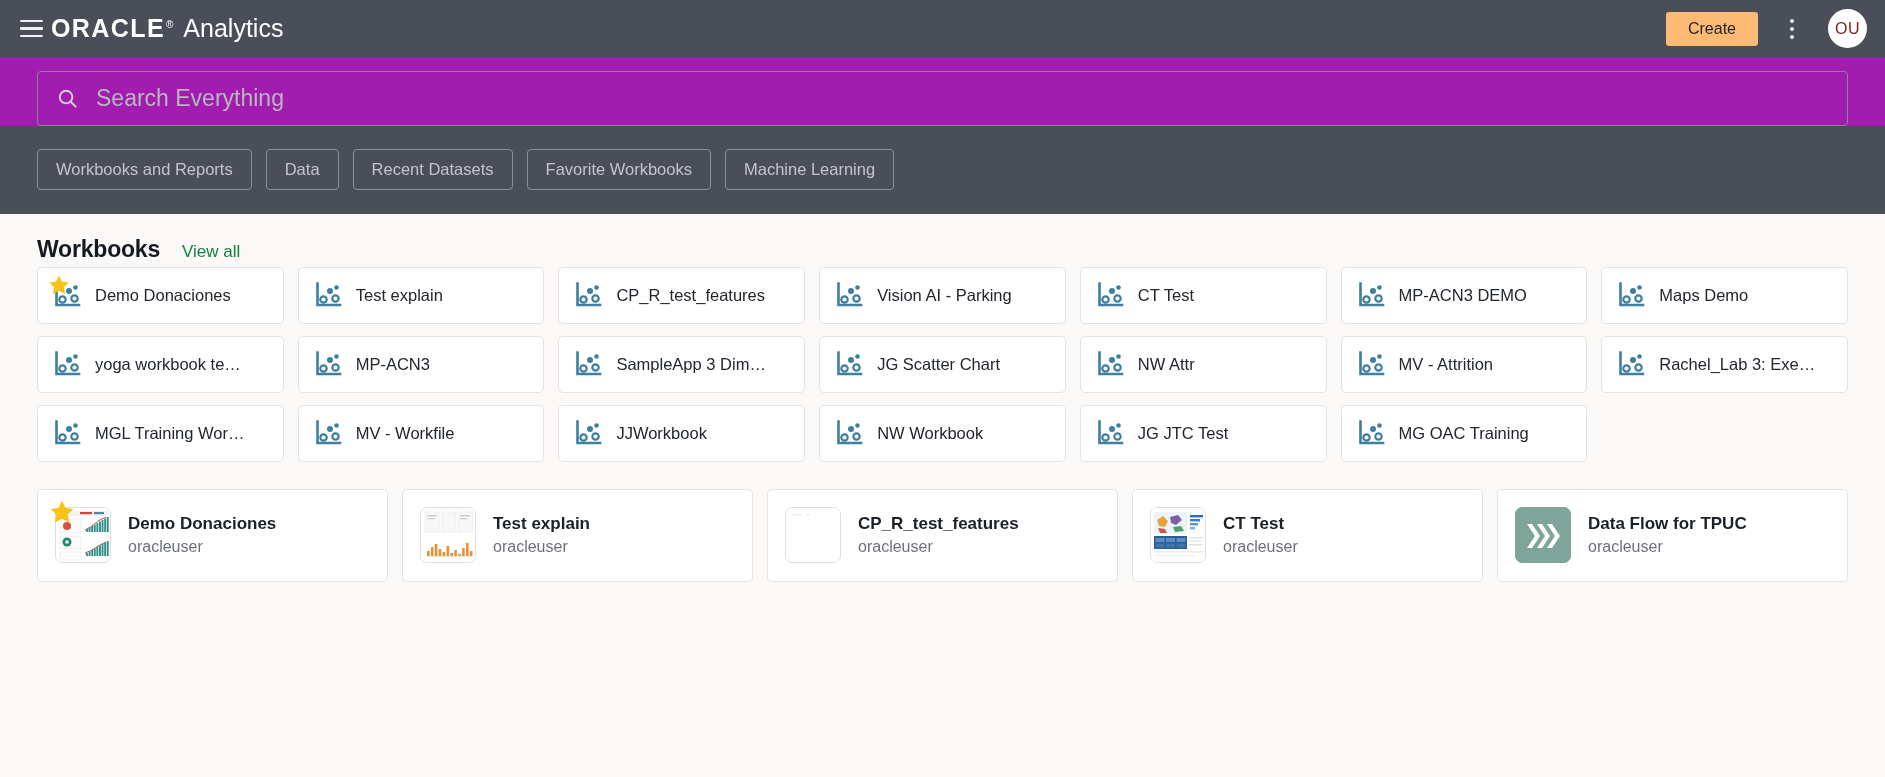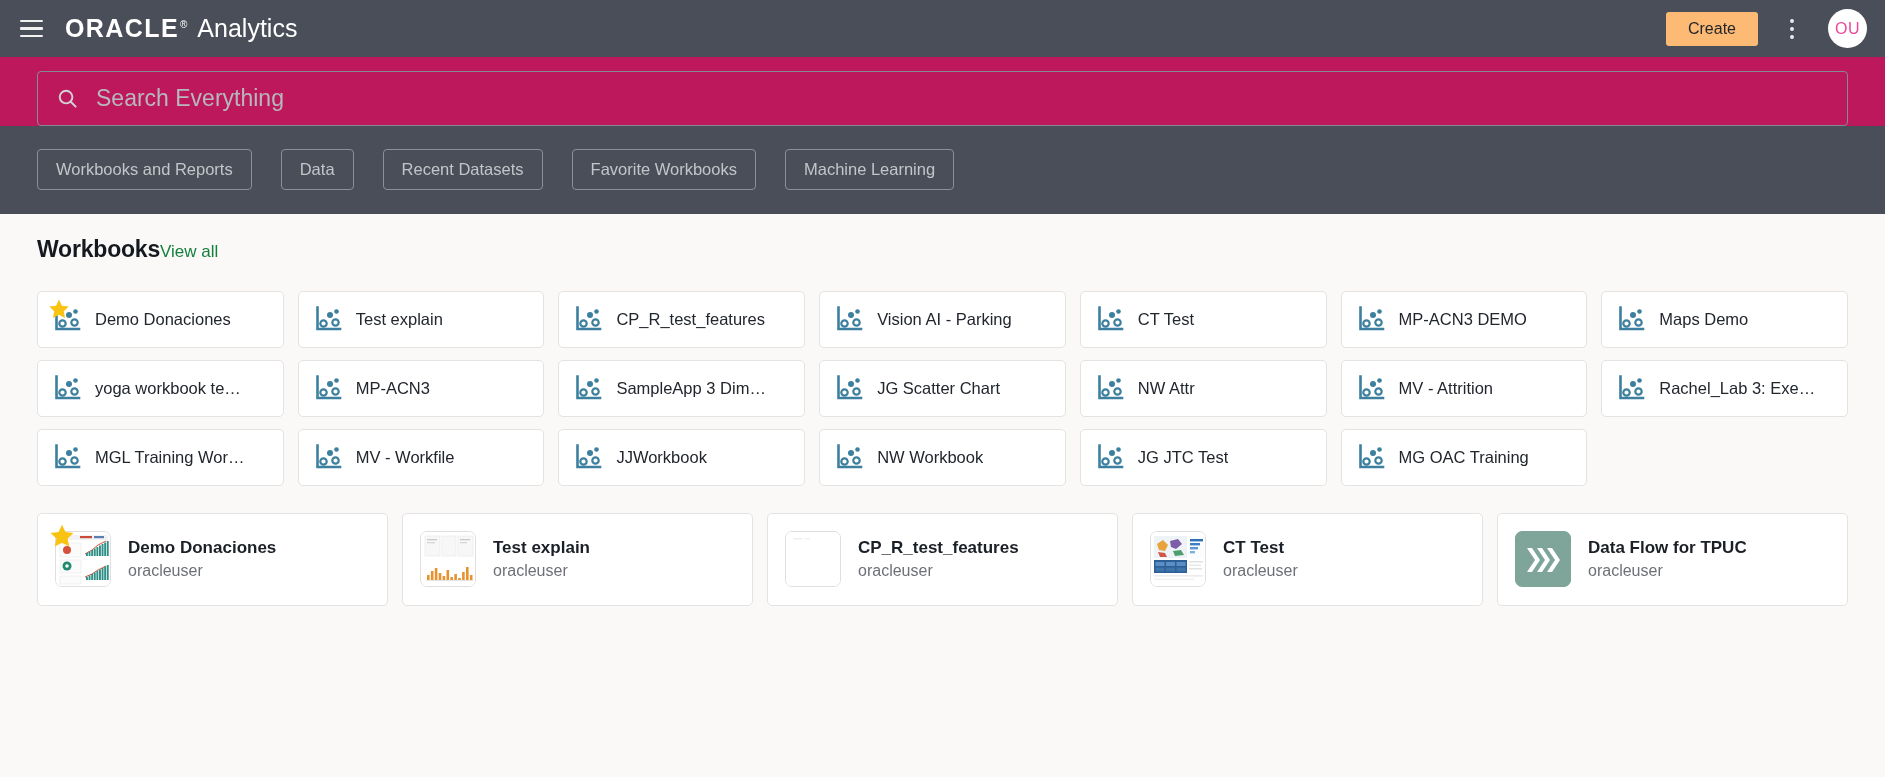--- a/index.html
+++ b/index.html
@@ -26,21 +26,21 @@
     gap: 5px;
     cursor: pointer;
     flex: 0 0 auto;
   }
   .hamburger span {
     display: block; width: 23px; height: 2.5px;
     background: #f1f1f1; border-radius: 1px;
   }
   .brand {
     display: flex; align-items: baseline;
-    margin-left: 17px;
+    margin-left: 3px;
     white-space: nowrap;
     text-align: right;
   }
   .brand-oracle {
     font-size: 25px; font-weight: bold;
     color: #ffffff; letter-spacing: 1.4px;
     font-family: "Liberation Sans", sans-serif;
     position: relative;
   }
   .brand-tm {
@@ -74,30 +74,30 @@
     align-items: center; justify-content: center;
     gap: 4px; cursor: pointer;
     margin-left: 12px;
   }
   .kebab i {
     width: 4px; height: 4px; border-radius: 50%;
     background: #e9e9ea; display: block;
   }
   .avatar {
     width: 39px; height: 39px; border-radius: 50%;
-    background: #ffffff; color: #ec4899;
+    background: #ffffff; color: #7f1d1d;
     display: flex; align-items: center; justify-content: center;
     font-size: 16px; letter-spacing: .5px;
     margin-left: 14px;
     cursor: pointer;
   }
 
   
   .searchwrap {
-    background: #be185d;
+    background: #a21caf;
     padding: 14px 37px 0 37px;
   }
   .searchbox {
     height: 55px;
     border: 1px solid #858993;
     border-radius: 4px;
     display: flex; align-items: center;
     padding: 0 18px;
     cursor: text;
   }
@@ -105,41 +105,42 @@
   .search-placeholder {
     font-size: 23px;
     color: #b6b8bd;
     font-family: "Liberation Sans", sans-serif;
   }
 
   
   .pills {
     background: #4a4e58;
     padding: 23px 37px 24px 37px;
-    display: flex; gap: 29px;
+    display: flex; gap: 14px;
   }
   .pill {
     border: 1px solid #8b8f98;
     border-radius: 4px;
     color: #c3c5ca;
     font-size: 16.5px;
     padding: 9px 18px;
     background: transparent;
     cursor: pointer;
     white-space: nowrap;
     font-family: "Liberation Sans", sans-serif;
     line-height: 1.25;
   }
 
   
   .main { padding: 22px 37px 0 37px; background: #faf9f8; }
 
   .section-head {
     display: flex; align-items: baseline;
-    margin-bottom: 28px;
+    gap: 22px;
+    margin-bottom: 4px;
   }
   .section-title {
     font-size: 23px; font-weight: bold;
     color: #14181f;
     letter-spacing: -.2px;
   }
   .view-all {
     font-size: 17px; color: #15803d;
     cursor: pointer;
   }

